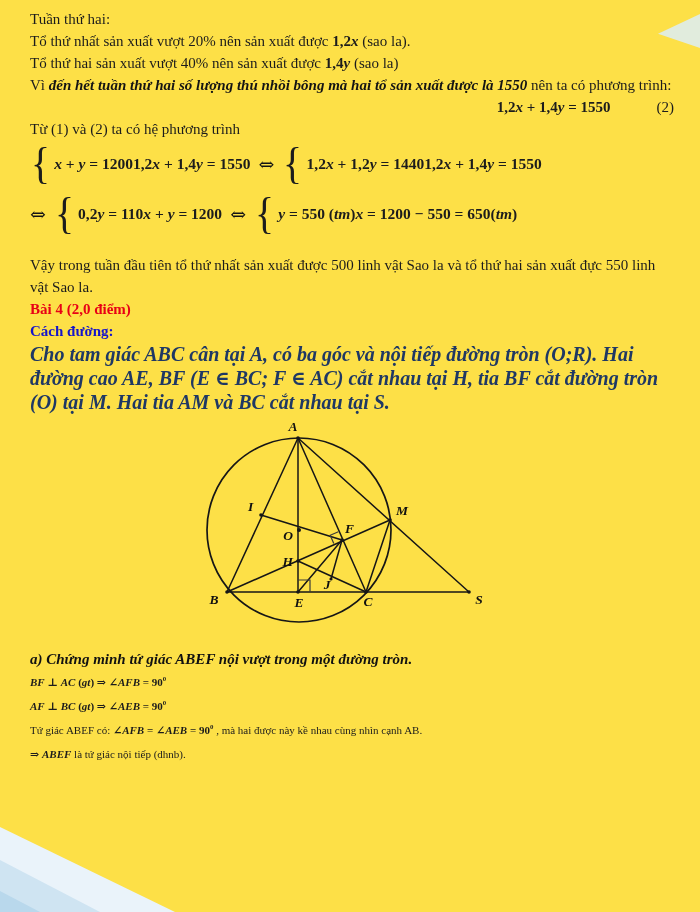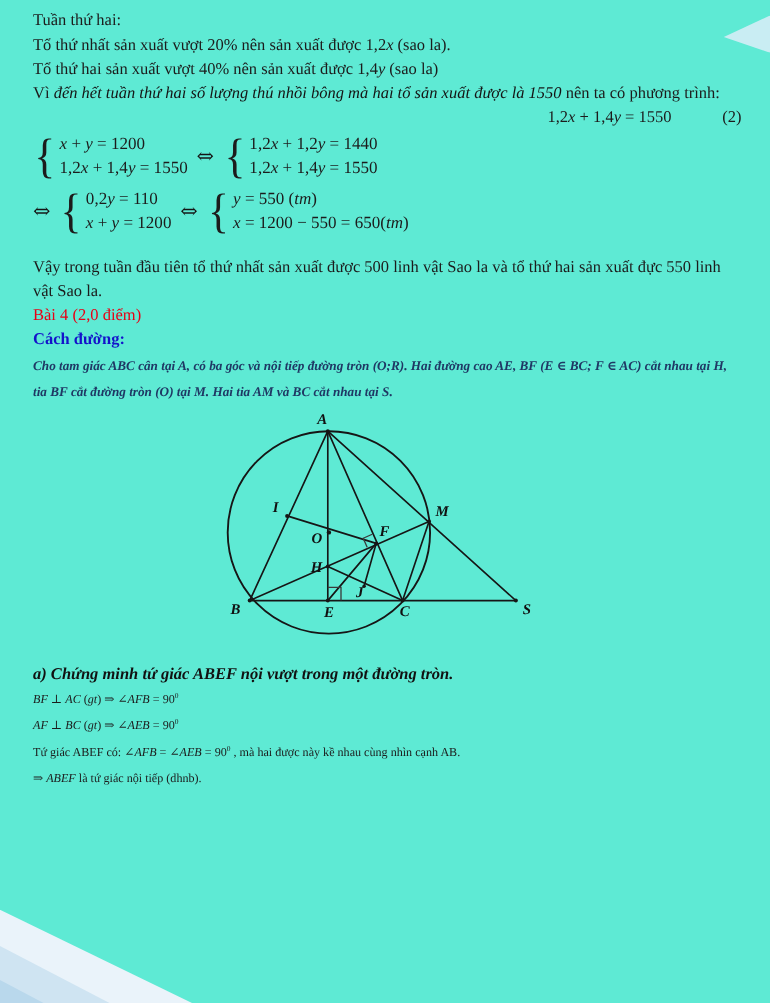--- a/index.html
+++ b/index.html
@@ -1,36 +1,36 @@
 <!DOCTYPE html>
 <html><head>
 <meta charset="utf-8">
 <style>
   html,body{margin:0;padding:0;background:#fff;}
-  .page{width:700px;height:912px;position:relative;overflow:hidden;background:#5eead4;
+  .page{width:700px;height:912px;position:relative;overflow:hidden;background:#fde047;
         font-family:"Liberation Serif","DejaVu Serif",serif;color:#1c1c1c;}
   .content{position:relative;z-index:2;padding:8px 26px 0 30px;font-size:15px;line-height:22px;}
   .content p{margin:0;}
   .mb4{margin-bottom:4px}.mb6{margin-bottom:6px}.mb8{margin-bottom:8px}.mb10{margin-bottom:10px}
   .mb12{margin-bottom:12px}.mb14{margin-bottom:14px}.mb16{margin-bottom:16px}
-  .math{font-style:normal;}
+  .math{font-style:normal;font-weight:bold;}
   .math i{font-style:italic;}
   sup{font-size:0.62em;line-height:0;}
-  .emph{font-weight:normal;font-style:italic;color:#141414;}
+  .emph{font-weight:bold;font-style:italic;color:#141414;}
   .eq-center{text-align:right;}
   .eq-tag{margin-left:46px;}
-  .heading-red{color:#e80016;font-weight:normal;}
+  .heading-red{color:#e80016;font-weight:bold;}
   .heading-blue{color:#1413cb;font-weight:bold;}
-  .statement{font-weight:bold;font-style:italic;color:#1f3864;font-size:12px;line-height:24px;}
+  .statement{font-weight:bold;font-style:italic;color:#1f3864;font-size:20px;line-height:24px;}
   .part-a{font-weight:bold;font-style:italic;color:#111;}
   .fline{font-size:11px;line-height:24px;}
   .sysrow{display:flex;align-items:center;}
   .sys{display:flex;align-items:center;}
   .brace{font-size:44px;line-height:48px;font-weight:400;margin-right:3px;transform:scaleX(.9);}
-  .syslines{display:flex;flex-direction:column;}
+  .syslines{display:flex;flex-direction:row;}
   .syslines .math{line-height:22px;font-size:15.5px;}
   .iff{font-size:19px;padding:0 8px;color:#141414;font-family:"DejaVu Serif","DejaVu Sans",serif;}
   .figure{margin:0 0 4px -30px;width:700px;height:230px;}
   .figure svg{display:block;}
   .geo-line{stroke:#161616;stroke-width:1.5;stroke-linecap:round;fill:none;}
   .geo-circle{stroke:#161616;stroke-width:1.7;fill:none;}
   .geo-mark{stroke:#3a3a3a;stroke-width:1.2;fill:none;}
   .geo-dot{fill:#161616;}
   .geo-label{font-family:"Liberation Serif","DejaVu Serif",serif;font-size:13.5px;
              font-style:italic;font-weight:bold;fill:#101010;}
@@ -57,20 +57,21 @@
     <p class="mb10">Tuần thứ hai:</p>
 
     <p class="mb12"><span>Tổ thứ nhất sản xuất vượt 20% nên sản xuất được </span><span class="math mathify">1,2<i>x</i></span><span> (sao la).</span></p>
 
     <p class="mb12"><span>Tổ thứ hai sản xuất vượt 40% nên sản xuất được </span><span class="math mathify">1,4<i>y</i></span><span> (sao la)</span></p>
 
     <p class="mb10"><span>Vì </span><span class="emph">đến hết tuần thứ hai số lượng thú nhồi bông mà hai tổ sản xuất được là 1550</span><span> nên ta có phương trình:</span></p>
 
     <p class="eq-center mb10"><span class="math mathify">1,2<i>x</i> + 1,4<i>y</i> = 1550</span><span class="eq-tag">(2)</span></p>
 
+    <p class="mb6">Từ (1) và (2) ta có hệ phương trình</p>
 
     <div class="sysrow" style="margin-bottom:2px;">
       <div class="sys">
         <span class="brace">{</span>
         <div class="syslines">
           <div class="math mathify"><i>x</i> + <i>y</i> = 1200</div>
           <div class="math mathify">1,2<i>x</i> + 1,4<i>y</i> = 1550</div>
         </div>
       </div>
       <span class="iff">⇔</span>

